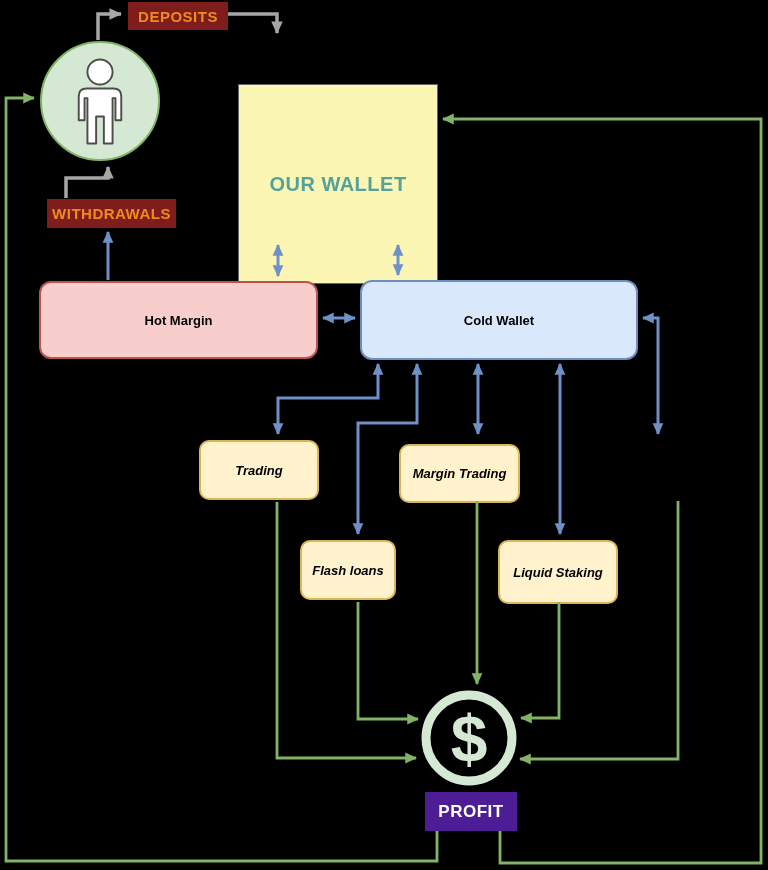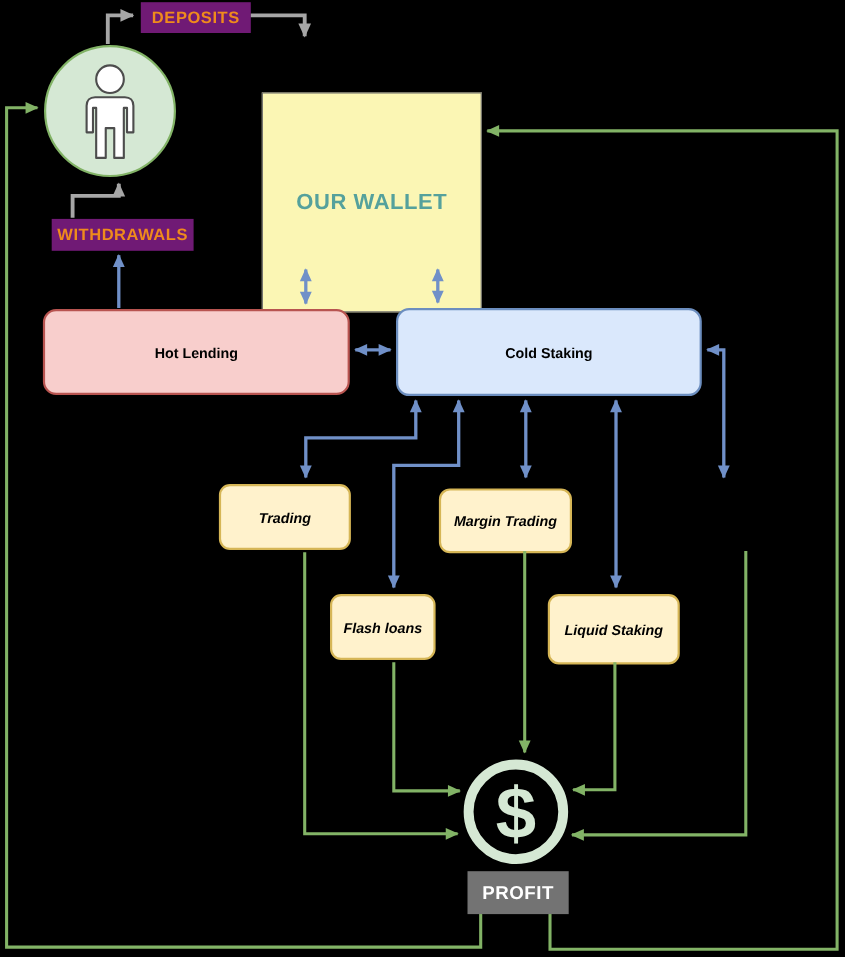--- a/index.html
+++ b/index.html
@@ -5,26 +5,26 @@
   html,body{margin:0;padding:0;background:#000;}
   #canvas{
     position:relative;width:768px;height:870px;background:#000;
     font-family:"Liberation Sans", sans-serif;overflow:hidden;
   }
   .node{
     position:absolute;box-sizing:border-box;
     display:flex;align-items:center;justify-content:center;
     text-align:center;font-weight:bold;color:#000;
   }
-  .tag{background:#701a75;color:#EF8B1C;font-size:15px;letter-spacing:.5px;z-index:2;}
+  .tag{background:#7f1d1d;color:#EF8B1C;font-size:15px;letter-spacing:.5px;z-index:2;}
   .main-wallet{background:#FBF6B4;border:1px solid #666;color:#55A19C;font-size:20px;letter-spacing:.5px;z-index:1;}
   .hot{background:#F8CECC;border:2px solid #B85450;border-radius:12px;font-size:13px;z-index:1;}
   .cold{background:#DAE8FC;border:2px solid #6C8EBF;border-radius:12px;font-size:13px;z-index:1;}
   .svc{background:#FFF2CC;border:2px solid #D6B656;border-radius:10px;font-size:13px;font-style:italic;z-index:1;}
-  .profit{background:#737373;color:#fff;font-size:17px;letter-spacing:.5px;z-index:3;}
+  .profit{background:#4c1d95;color:#fff;font-size:17px;letter-spacing:.5px;z-index:3;}
   .circle-node{background:#D5E8D4;border:2px solid #82B366;border-radius:50%;z-index:1;}
   .icon-wrap{position:absolute;z-index:1;}
   #edges{position:absolute;left:0;top:0;z-index:2;pointer-events:none;}
 </style>
 </head>
 <body>
 
 <div id="canvas">
 
   <div class="node circle-node" style="left:40px;top:41px;width:120px;height:120px;">
@@ -42,25 +42,25 @@
 
   <div class="node tag" style="left:47px;top:199px;width:129px;height:29px;">
     <span>WITHDRAWALS</span>
   </div>
 
   <div class="node main-wallet" style="left:238px;top:40px;width:200px;height:200px;margin-top:44px;">
     <span>OUR WALLET</span>
   </div>
 
   <div class="node hot" style="left:39px;top:281px;width:279px;height:78px;">
-    <span>Hot Lending</span>
+    <span>Hot Margin</span>
   </div>
 
   <div class="node cold" style="left:360px;top:280px;width:278px;height:80px;">
-    <span>Cold Staking</span>
+    <span>Cold Wallet</span>
   </div>
 
   <div class="node svc" style="left:199px;top:440px;width:120px;height:60px;">
     <span>Trading</span>
   </div>
 
   <div class="node svc" style="left:399px;top:444px;width:121px;height:59px;">
     <span>Margin Trading</span>
   </div>
 

